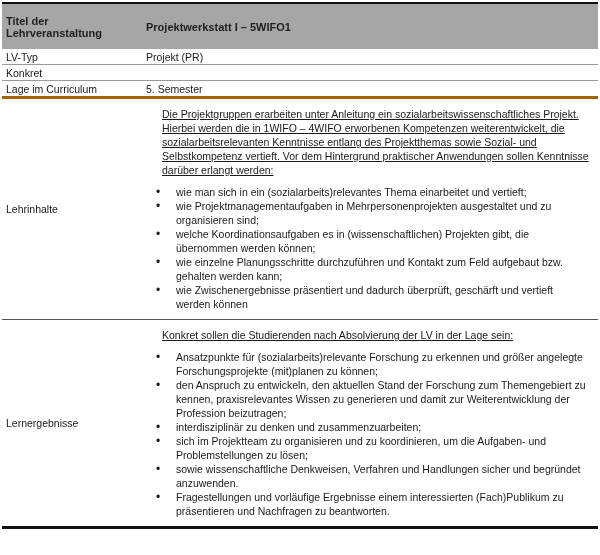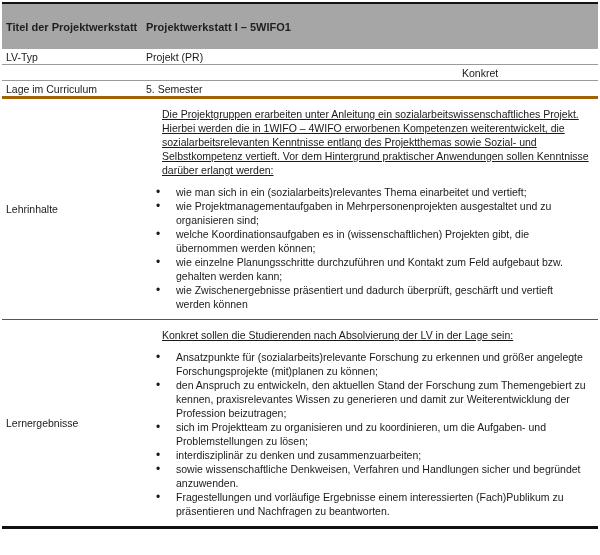--- a/index.html
+++ b/index.html
@@ -1,36 +1,36 @@
 <!DOCTYPE html>
 <html><head>
 <meta charset="utf-8">
 <style>
   html, body { margin: 0; padding: 0; background: #ffffff; }
   body { width: 600px; height: 555px; overflow: hidden; font-family: "Liberation Sans", sans-serif; color: #1a1a1a; font-size: 10.5px; }
   .tbl { position: absolute; left: 2px; top: 2px; width: 596px; }
   .hdr { height: 45px; background: #a6a6a6; border-top: 2px solid #111; display: flex; align-items: center; font-weight: bold; font-size: 11px; color: #1f1f1f; }
   .c1 { width: 136px; padding-left: 4px; flex-shrink: 0; }
   .c2 { flex: 1; padding-left: 4px; }
-  .row { display: flex; align-items: center; height: 15px; border-bottom: 1px solid #9a9a9a; justify-content: flex-end; }
+  .row { display: flex; align-items: center; height: 15px; border-bottom: 1px solid #9a9a9a; }
   .row.last { border-bottom: 3px solid #a16207; }
   .blk { display: flex; align-items: center; border-bottom: 1px solid #555; }
   .blk.bottom { border-bottom: 3px solid #111; }
   .blk .c2 { padding-top: 8px; padding-bottom: 8px; line-height: 14px; }
   .intro { margin: 0 0 8px 16px; padding-right: 6px; text-decoration: underline; }
   ul { margin: 0; padding: 0; list-style: none; }
   li { position: relative; padding-left: 30px; padding-right: 8px; line-height: 14px; }
   li::before { content: "\2022"; position: absolute; left: 10px; top: 0; font-size: 12px; }
 </style>
 </head>
 <body>
 
 <div class="tbl">
   <div class="hdr">
-    <div class="c1">Titel der Projektwerkstatt</div>
+    <div class="c1">Titel der Lehrveranstaltung</div>
     <div class="c2">Projektwerkstatt I – 5WIFO1</div>
   </div>
 
   <div class="row">
     <div class="c1">LV-Typ</div>
     <div class="c2">Projekt (PR)</div>
   </div>
   <div class="row">
     <div class="c1">Konkret</div>
   </div>
@@ -53,20 +53,20 @@
     </div>
   </div>
 
   <div class="blk bottom">
     <div class="c1">Lernergebnisse</div>
     <div class="c2">
       <p class="intro">Konkret sollen die Studierenden nach Absolvierung der LV in der Lage sein:</p>
       <ul>
         <li>Ansatzpunkte für (sozialarbeits)relevante Forschung zu erkennen und größer angelegte Forschungsprojekte (mit)planen zu können;</li>
         <li>den Anspruch zu entwickeln, den aktuellen Stand der Forschung zum Themengebiert zu kennen, praxisrelevantes Wissen zu generieren und damit zur Weiterentwicklung der Profession beizutragen;</li>
+        <li>interdisziplinär zu denken und zusammenzuarbeiten;</li>
         <li>sich im Projektteam zu organisieren und zu koordinieren, um die Aufgaben- und Problemstellungen zu lösen;</li>
-        <li>interdisziplinär zu denken und zusammenzuarbeiten;</li>
         <li>sowie wissenschaftliche Denkweisen, Verfahren und Handlungen sicher und begründet anzuwenden.</li>
         <li>Fragestellungen und vorläufige Ergebnisse einem interessierten (Fach)Publikum zu präsentieren und Nachfragen zu beantworten.</li>
       </ul>
     </div>
   </div>
 </div>
 
 </body></html>

